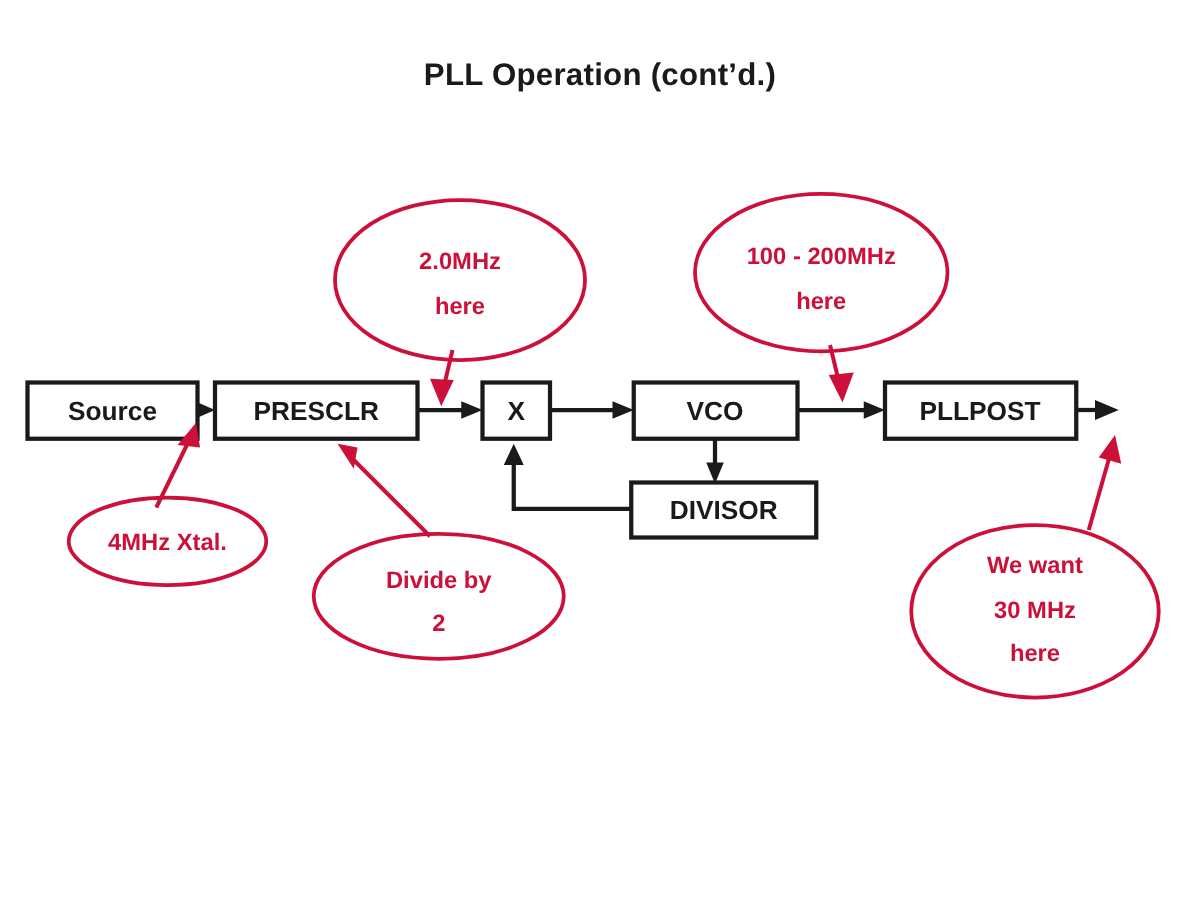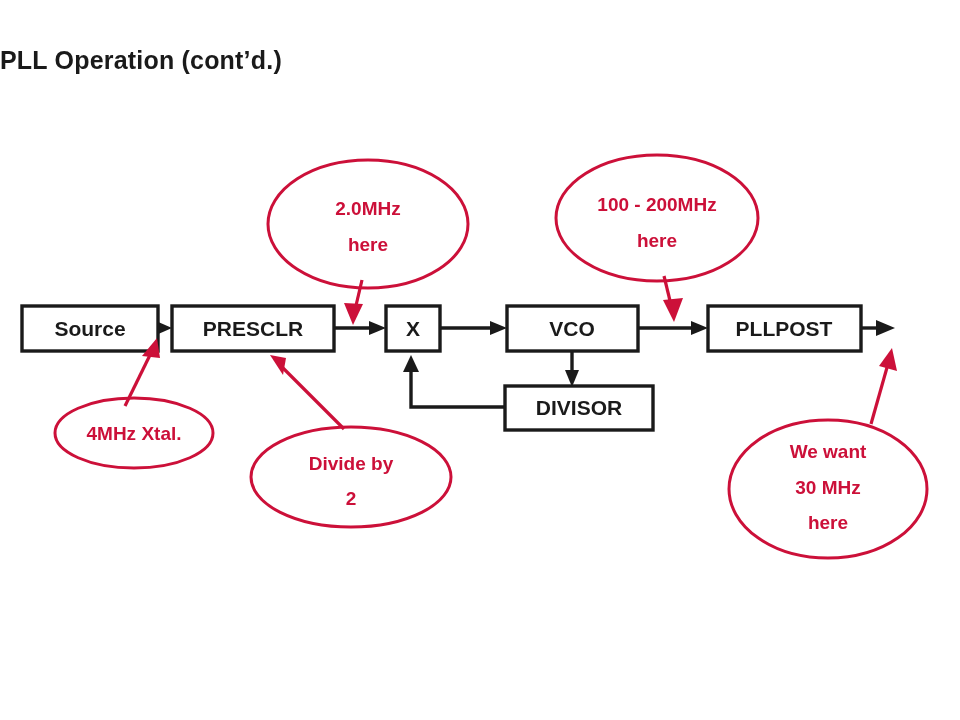--- a/index.html
+++ b/index.html
@@ -18,21 +18,21 @@
     position: relative;
     width: 960px;
     height: 720px;
     background: #ffffff;
   }
   #slide-title {
     position: absolute;
     left: 0;
     top: 46px;
     width: 960px;
-    text-align: left;
+    text-align: center;
     font-size: 25px;
     font-weight: bold;
     color: #1a1a1a;
     letter-spacing: 0.2px;
   }
   #diagram {
     position: absolute;
     left: 0;
     top: 0;
     width: 960px;

